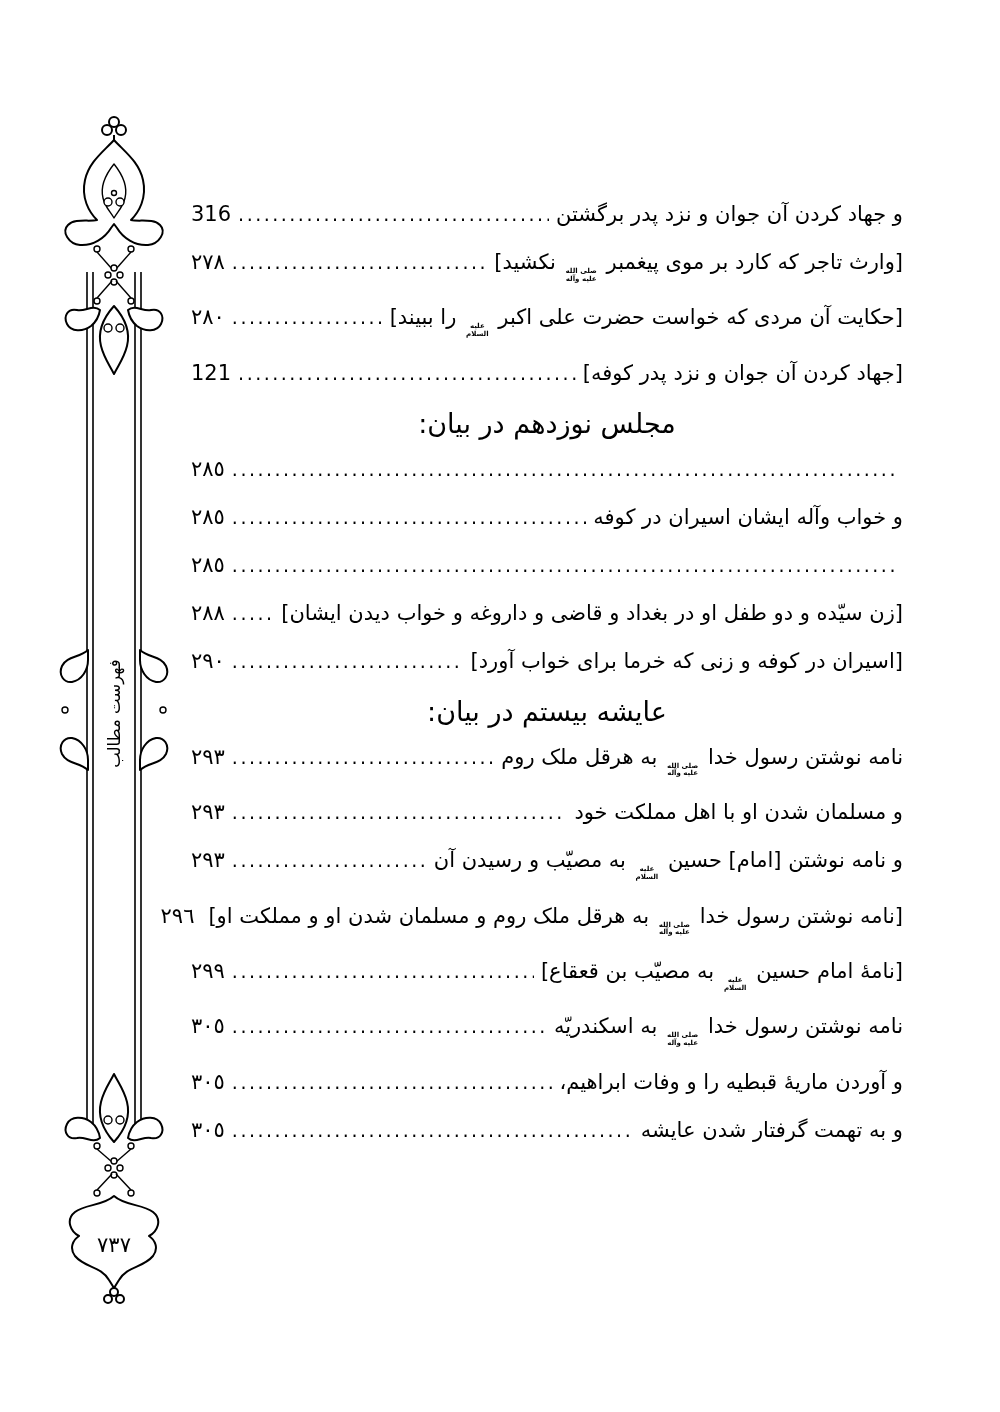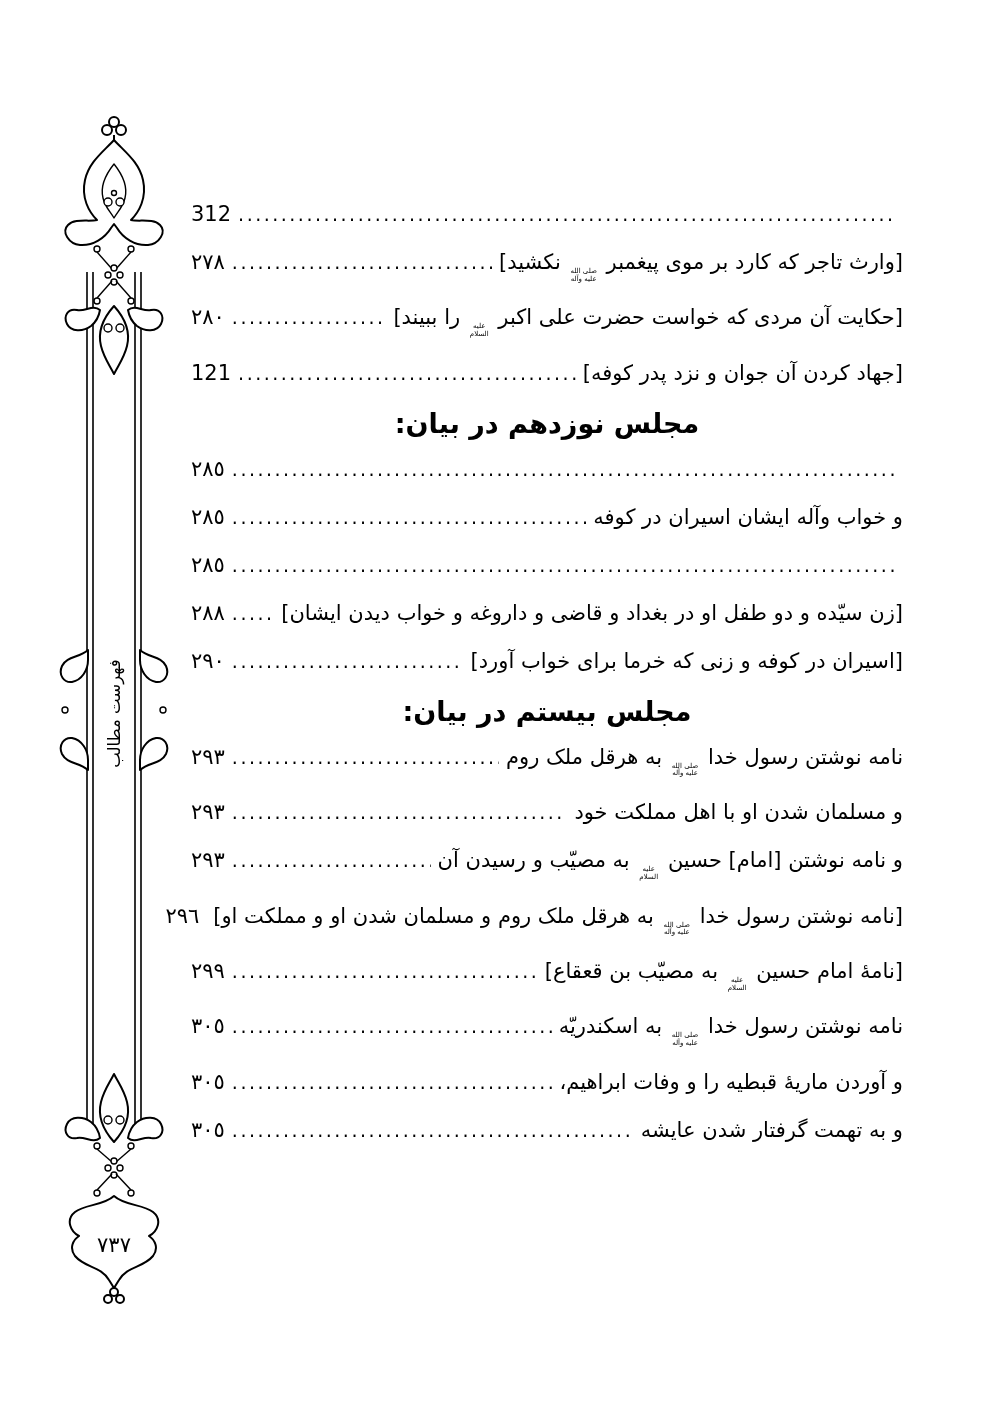--- a/index.html
+++ b/index.html
@@ -17,41 +17,41 @@
   .orn-svg .thin{stroke-width:1.4;}
   .orn-svg text{stroke:none;fill:#000;font-family:"DejaVu Sans",sans-serif;}
   .vlabel-wrap{position:absolute;left:0;top:526px;width:118px;height:150px;
     display:flex;align-items:center;justify-content:center;}
   .vlabel{transform:rotate(-90deg);white-space:nowrap;direction:rtl;
     font-size:16.5px;letter-spacing:0;}
 
   
   .toc{position:absolute;top:200px;right:97px;width:712px;direction:rtl;}
   .toc-heading{
-    font-size:27px;font-weight:bold;text-align:center;
+    font-size:27px;font-weight:normal;text-align:center;
     margin:18px 0 14px 0;line-height:34px;
   }
   .toc-row{
     display:flex;align-items:baseline;direction:rtl;
     font-size:21px;line-height:28px;margin-bottom:20px;white-space:nowrap;
   }
   .toc-row .title{flex:0 0 auto;}
   .toc-row .leader{
     flex:1 1 0;min-width:0;overflow:hidden;direction:ltr;
     margin:0 7px;font-size:19px;color:#000;
   }
   .toc-row .leader::after{
     content:"......................................................................................................................................................................";
     letter-spacing:2.5px;
   }
   .toc-row .pg{flex:0 0 auto;font-size:21px;}
   .honorific{
     display:inline-flex;flex-direction:column;align-items:center;
     font-size:7px;line-height:1.1;vertical-align:-4px;margin:0 3px;
-    font-weight:normal;direction:rtl;
+    font-weight:bold;direction:rtl;
   }
 </style>
 </head>
 <body>
 
 <div class="page">
 
   <aside class="ornament">
     <svg class="orn-svg" viewBox="0 0 118 1196" aria-hidden="true">
 
@@ -125,22 +125,23 @@
 
     <div class="vlabel-wrap">
       <span class="vlabel">فهرست مطالب</span>
     </div>
   </aside>
 
   <main class="toc" id="toc-root">
       <section class="toc-section">
 
   <div class="toc-row">
-    <span class="leader"></span>
-    <span class="pg">312</span>
+    <span class="title">و جهاد کردن آن جوان و نزد پدر برگشتن</span>
+    <span class="leader"></span>
+    <span class="pg">316</span>
   </div>
         <div class="toc-row">
     <span class="title">[وارث تاجر که کارد بر موی پیغمبر <span class="honorific">
               <span>صلی الله</span>
               <span>علیه وآله</span>
             </span> نکشید]</span>
     <span class="leader"></span>
     <span class="pg">٢٧٨</span>
   </div>
         <div class="toc-row">
@@ -177,21 +178,21 @@
     <span class="leader"></span>
     <span class="pg">٢٨٨</span>
   </div>
         <div class="toc-row">
     <span class="title">[اسیران در کوفه و زنی که خرما برای خواب آورد]</span>
     <span class="leader"></span>
     <span class="pg">٢٩٠</span>
   </div>
       </section>
       <section class="toc-section">
-    <h2 class="toc-heading">مجلس بیستم در بیان:</h2>
+    <h2 class="toc-heading">عایشه بیستم در بیان:</h2>
   <div class="toc-row">
     <span class="title">نامه نوشتن رسول خدا <span class="honorific">
               <span>صلی الله</span>
               <span>علیه وآله</span>
             </span> به هرقل ملک روم</span>
     <span class="leader"></span>
     <span class="pg">٢٩٣</span>
   </div>
         <div class="toc-row">
     <span class="title">و مسلمان شدن او با اهل مملکت خود</span>

